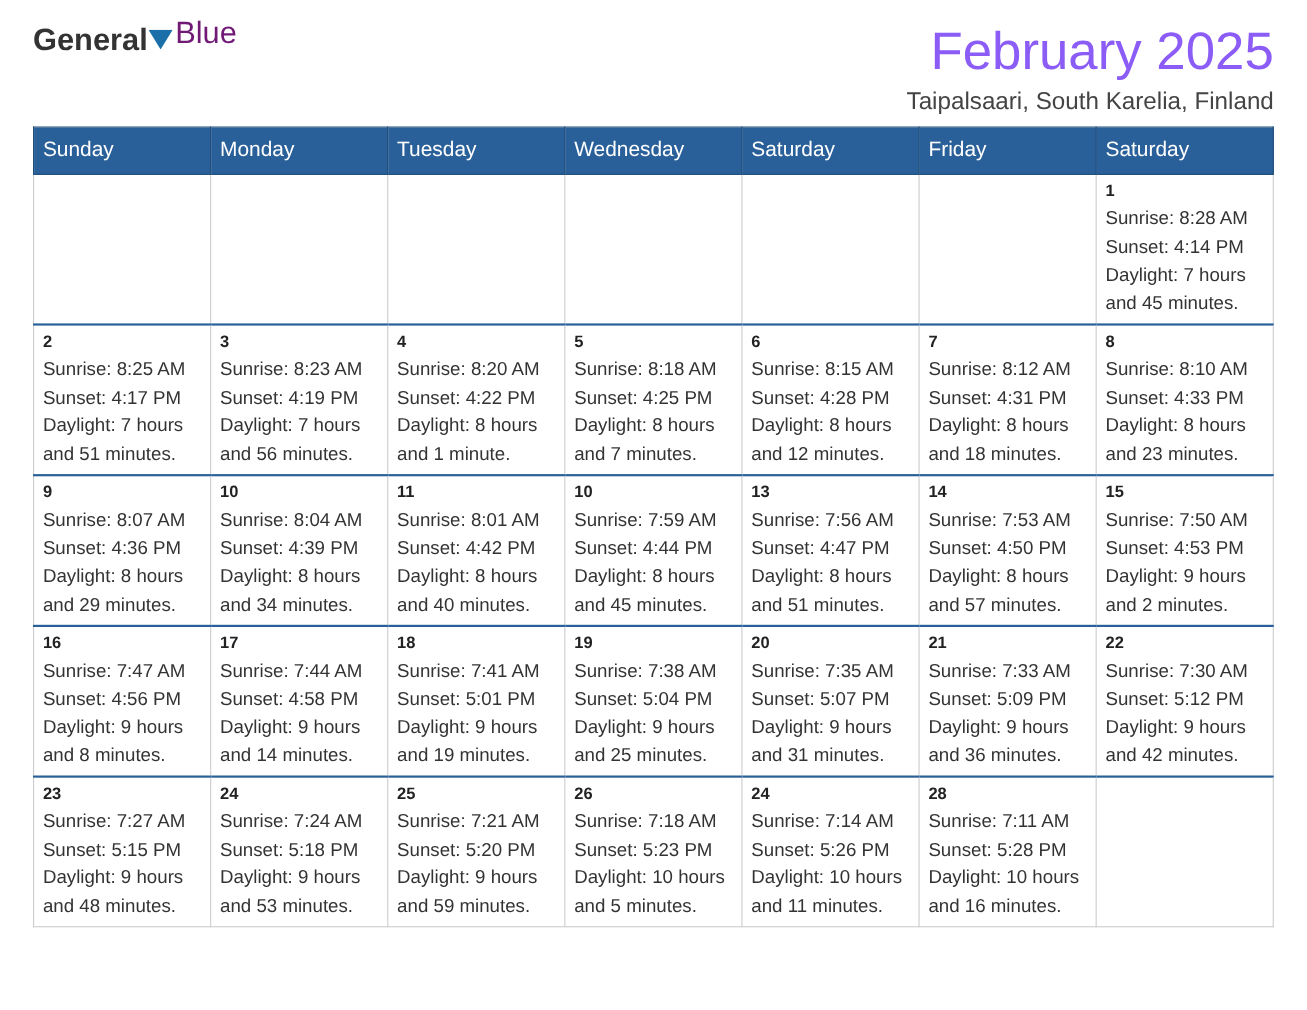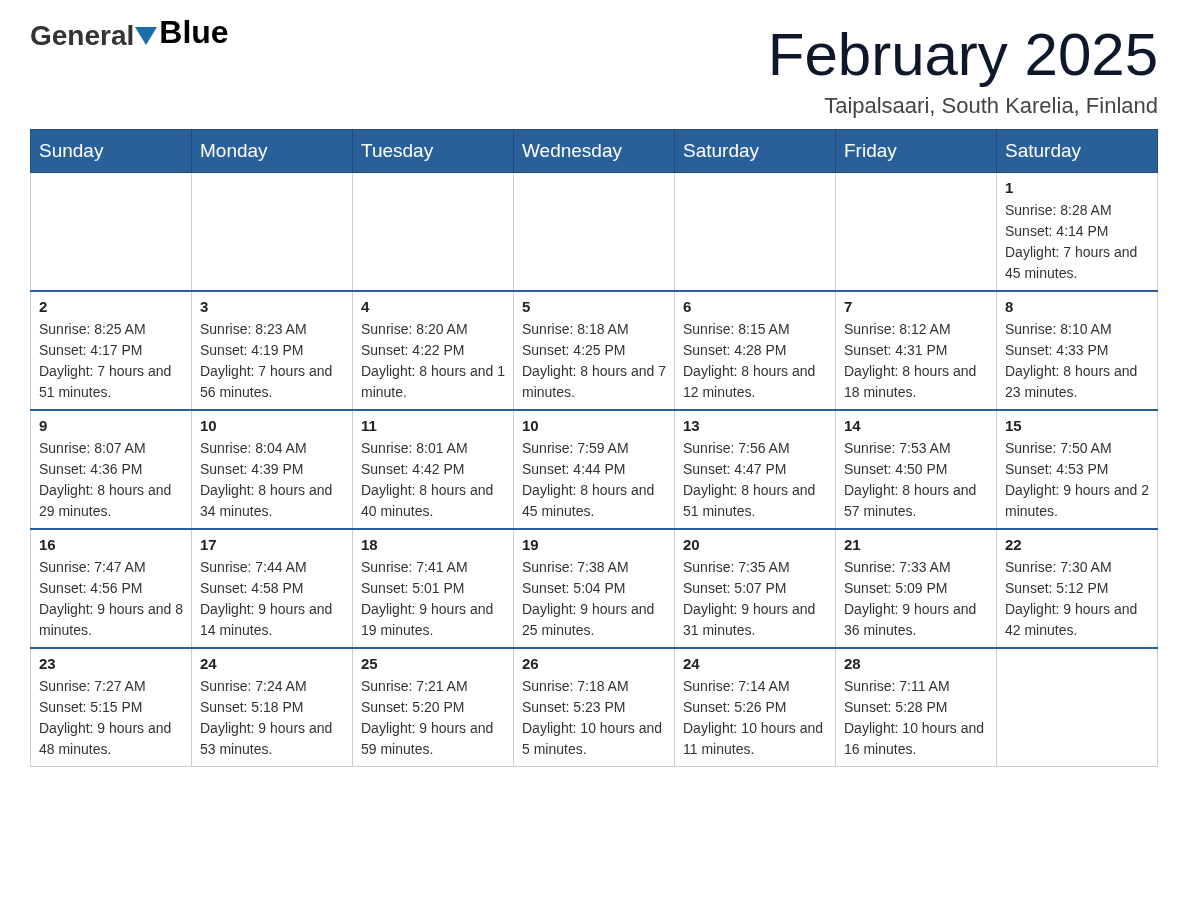--- a/index.html
+++ b/index.html
@@ -30,23 +30,23 @@
     .logo-general {
       color: #333;
     }
     .logo-blue {
       color: #1a6fa8;
     }
     .title-area {
       text-align: right;
     }
     .month-title {
-      font-size: 60px;
+      font-size: 48px;
       font-weight: normal;
-      color: #0f172a;
+      color: #8b5cf6;
     }
     .location-subtitle {
       font-size: 22px;
       color: #444;
       margin-top: 4px;
     }
     .calendar-table {
       width: 100%;
       border-collapse: collapse;
       margin-top: 10px;
@@ -70,21 +70,21 @@
       color: #333;
     }
     .day-number {
       font-size: 15px;
       font-weight: bold;
       color: #222;
       display: block;
       margin-bottom: 4px;
     }
     .day-info {
-      font-size: 14px;
+      font-size: 17px;
       line-height: 1.5;
       color: #333;
     }
     .row-divider td {
       border-top: 2px solid #2a6099;
     }
     .empty-cell {
       background: #fff;
     }
   </style>
@@ -93,21 +93,21 @@
 
 <div class="header-section">
   <div class="logo-area">
     <div class="logo-text">
       <span class="logo-general">General</span>
       <svg width="22" height="18" viewBox="0 0 22 18" style="margin: 0 2px 0 1px; vertical-align: middle;">
         <polygon points="0,0 22,0 11,18" fill="#1a6fa8"></polygon>
       </svg>
     </div>
     <div style="margin-top:-6px; margin-left: 0px;">
-      <span class="logo-blue" style="font-size:32px; font-weight:bold; color:#000000;">Blue</span>
+      <span class="logo-blue" style="font-size:28px; font-weight:normal; color:#701a75;">Blue</span>
     </div>
   </div>
   <div class="title-area">
     <div class="month-title">February 2025</div>
     <div class="location-subtitle">Taipalsaari, South Karelia, Finland</div>
   </div>
 </div>
 
 <table class="calendar-table">
   <thead>

